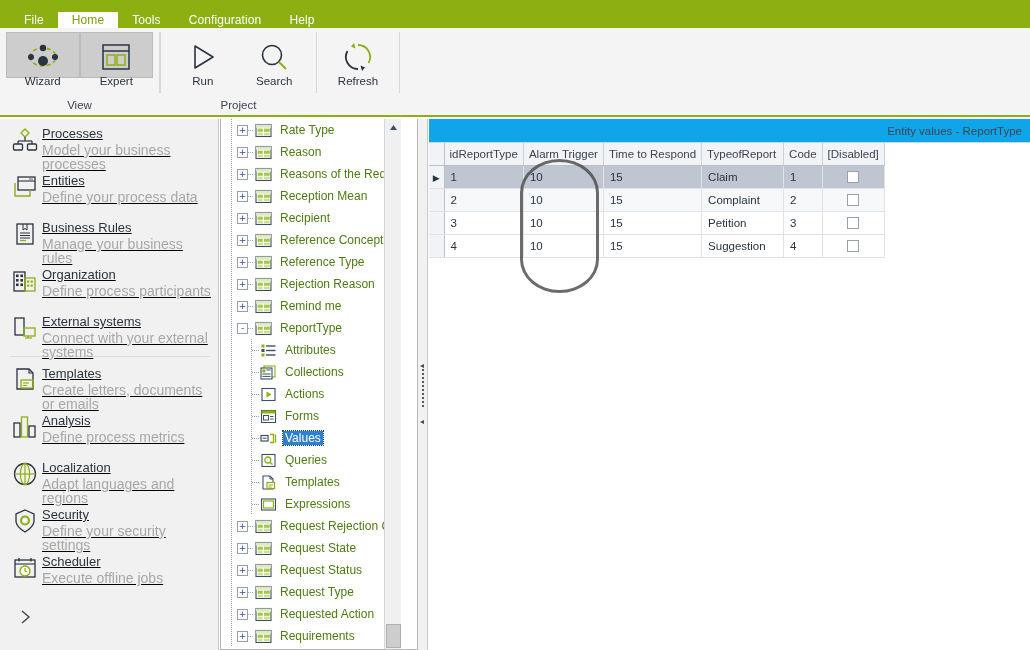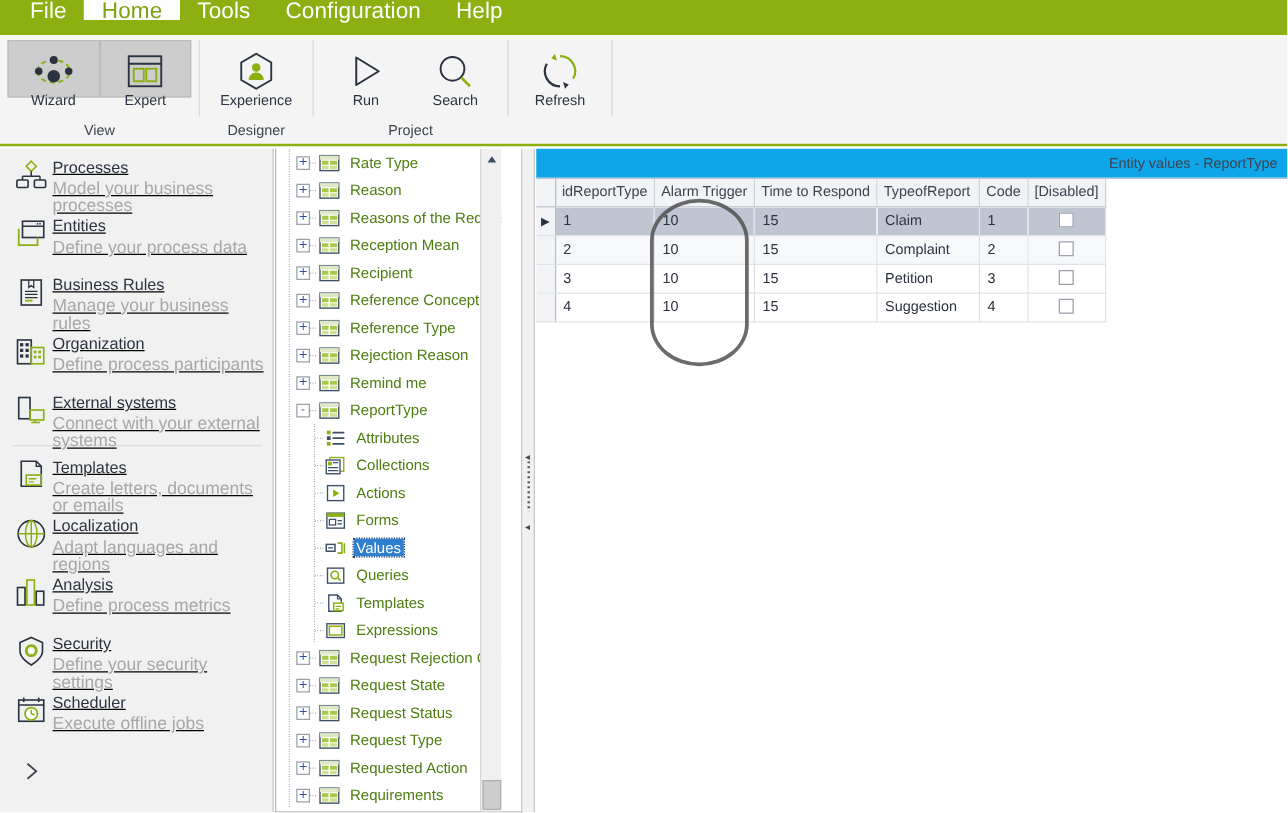--- a/index.html
+++ b/index.html
@@ -13,22 +13,23 @@
 
   
   .menubar {
     position: absolute; left: 0; top: 0; width: 1030px; height: 28px;
     background: #8cb012;
   }
   .menu-tabs { display: flex; height: 28px; padding-left: 10px; align-items: stretch; }
   .menu-tab {
     display: flex; align-items: center; justify-content: center;
     padding: 0 14px; height: 16px;
-    font-size: 18px; color: #ffffff; cursor: default;
+    font-size: 12px; color: #ffffff; cursor: default;
     letter-spacing: .1px;
+    margin-top: 12px;
   }
   .menu-tab.active { background: #fdfdfd; color: #7fa00f; }
 
   
   .ribbon {
     position: absolute; left: 0; top: 28px; width: 1030px; height: 89px;
     background: #f4f4f4;
     border-bottom: 2px solid #8cb012;
   }
   .ribbon-groups { display: flex; height: 87px; align-items: stretch; }
@@ -206,35 +207,20 @@
                 <rect x="19" y="15" width="8" height="10" fill="none" stroke="#8cb012" stroke-width="1.5"></rect>
               </svg>
             </span>
             <span class="rlabel">Expert</span>
           </div>
         </div>
         <div class="rgroup-label">View</div>
       </div>
       <div class="rgroup-sep"></div>
 
-      <div class="rgroup" style="width:90px">
-        <div class="rgroup-items" style="justify-content:center">
-          <div class="rbtn wide">
-            <span class="ricon">
-              <svg class="svgicon" width="34" height="34" viewBox="0 0 34 34">
-                <path d="M17 3 L29 10 L29 24 L17 31 L5 24 L5 10 Z" fill="none" stroke="#2b3340" stroke-width="1.5"></path>
-                <circle cx="17" cy="14" r="3.4" fill="#8cb012"></circle>
-                <path d="M11 24c0-3.6 2.7-6 6-6s6 2.4 6 6z" fill="#8cb012"></path>
-              </svg>
-            </span>
-            <span class="rlabel">Experience</span>
-          </div>
-        </div>
-        <div class="rgroup-label">Designer</div>
-      </div>
       <div class="rgroup-sep"></div>
 
       <div class="rgroup" style="width:155px">
         <div class="rgroup-items" style="justify-content:center">
           <div class="rbtn">
             <span class="ricon">
               <svg class="svgicon" width="34" height="34" viewBox="0 0 34 34">
                 <path d="M9 6 L27 17 L9 28 Z" fill="none" stroke="#2b3340" stroke-width="1.6" stroke-linejoin="round"></path>
               </svg>
             </span>
@@ -376,42 +362,42 @@
             </svg>
           </span>
           <span class="side-text">
             <span class="side-title">Templates</span>
             <span class="side-sub">Create letters, documents  or emails</span>
           </span>
         </div>
         <div class="side-item">
           <span class="side-icon">
             <svg width="26" height="26" viewBox="0 0 26 26">
+              <rect x="2" y="9" width="6" height="14" fill="none" stroke="#2b3340" stroke-width="1.3"></rect>
+              <rect x="9.5" y="3" width="6" height="20" fill="none" stroke="#8cb012" stroke-width="1.3"></rect>
+              <rect x="17" y="12" width="6" height="11" fill="none" stroke="#2b3340" stroke-width="1.3"></rect>
+            </svg>
+          </span>
+          <span class="side-text">
+            <span class="side-title">Analysis</span>
+            <span class="side-sub">Define  process  metrics</span>
+          </span>
+        </div>
+        <div class="side-item">
+          <span class="side-icon">
+            <svg width="26" height="26" viewBox="0 0 26 26">
               <circle cx="13" cy="13" r="10.5" fill="none" stroke="#2b3340" stroke-width="1.3"></circle>
               <ellipse cx="13" cy="13" rx="4.6" ry="10.5" fill="none" stroke="#8cb012" stroke-width="1.2"></ellipse>
               <line x1="2.5" y1="13" x2="23.5" y2="13" stroke="#8cb012" stroke-width="1.2"></line>
               <line x1="13" y1="2.5" x2="13" y2="23.5" stroke="#8cb012" stroke-width="1.2"></line>
             </svg>
           </span>
           <span class="side-text">
             <span class="side-title">Localization</span>
             <span class="side-sub">Adapt  languages  and regions</span>
-          </span>
-        </div>
-        <div class="side-item">
-          <span class="side-icon">
-            <svg width="26" height="26" viewBox="0 0 26 26">
-              <rect x="2" y="9" width="6" height="14" fill="none" stroke="#2b3340" stroke-width="1.3"></rect>
-              <rect x="9.5" y="3" width="6" height="20" fill="none" stroke="#8cb012" stroke-width="1.3"></rect>
-              <rect x="17" y="12" width="6" height="11" fill="none" stroke="#2b3340" stroke-width="1.3"></rect>
-            </svg>
-          </span>
-          <span class="side-text">
-            <span class="side-title">Analysis</span>
-            <span class="side-sub">Define  process  metrics</span>
           </span>
         </div>
         <div class="side-item">
           <span class="side-icon">
             <svg width="26" height="26" viewBox="0 0 26 26">
               <path d="M13 2 L22 6 L22 13 C22 19 13 24 13 24 C13 24 4 19 4 13 L4 6 Z" fill="none" stroke="#2b3340" stroke-width="1.3"></path>
               <circle cx="13" cy="12.5" r="4" fill="none" stroke="#8cb012" stroke-width="2.2"></circle>
               <circle cx="13" cy="12.5" r="1.4" fill="#fff"></circle>
             </svg>
           </span>

